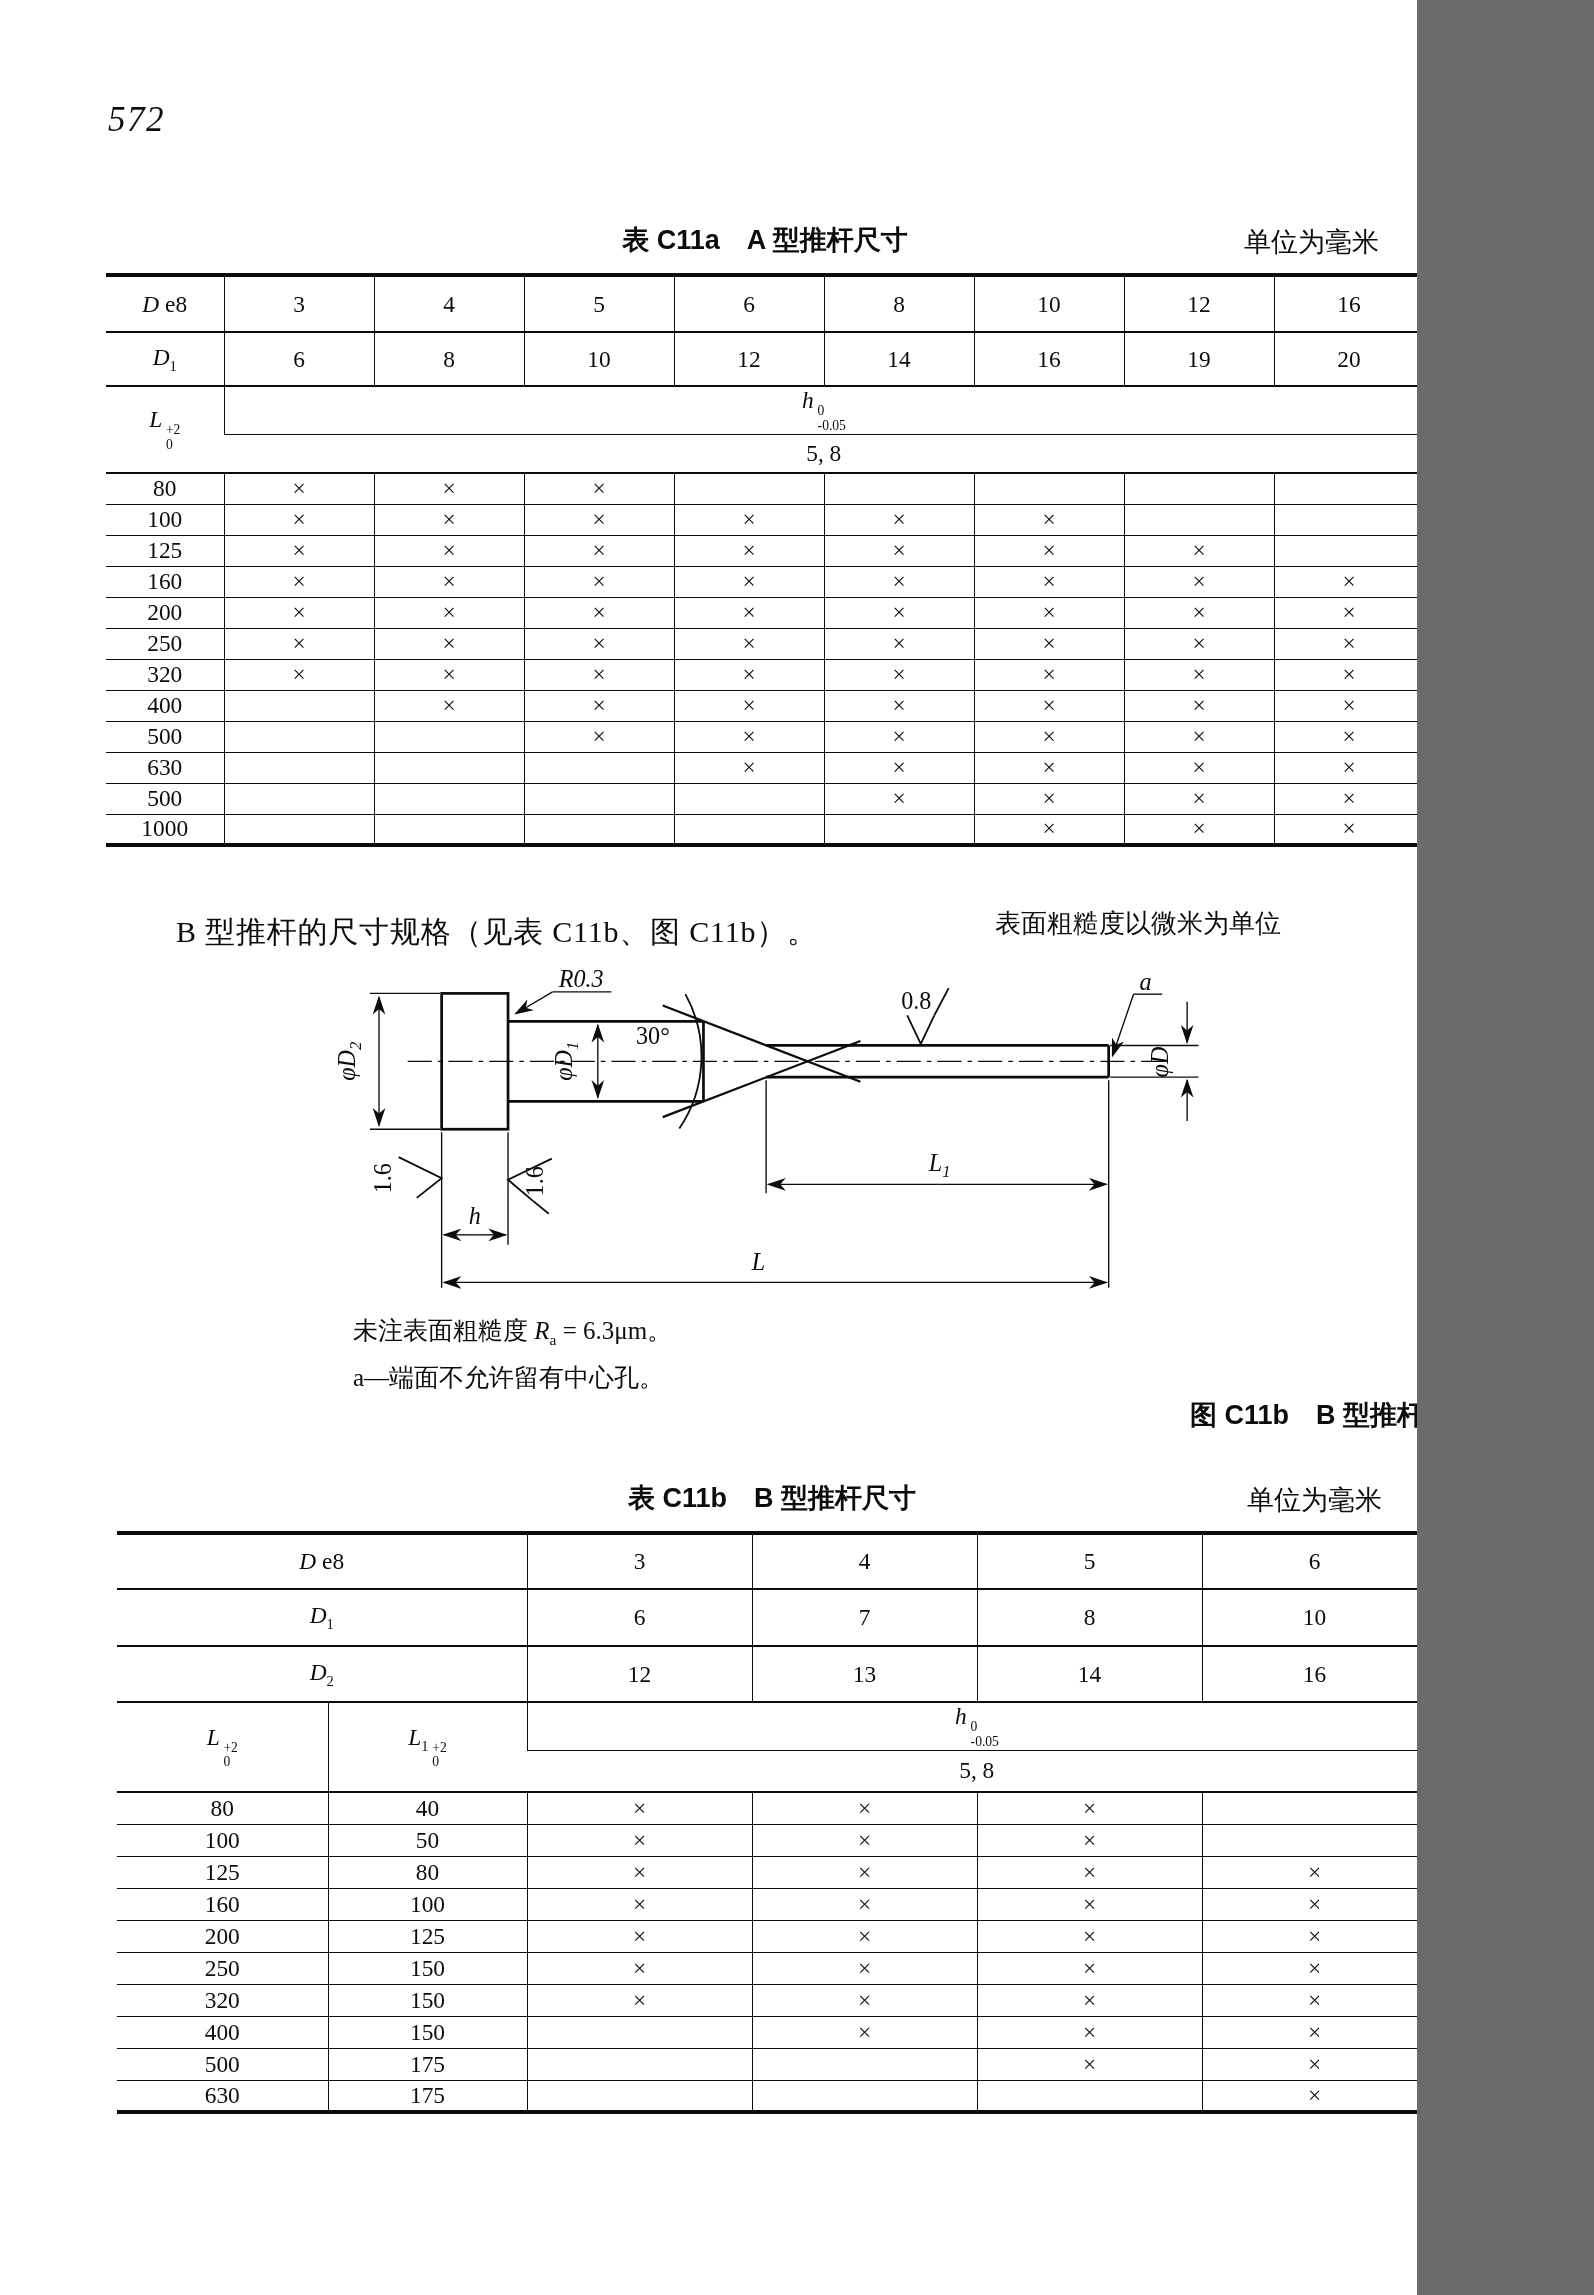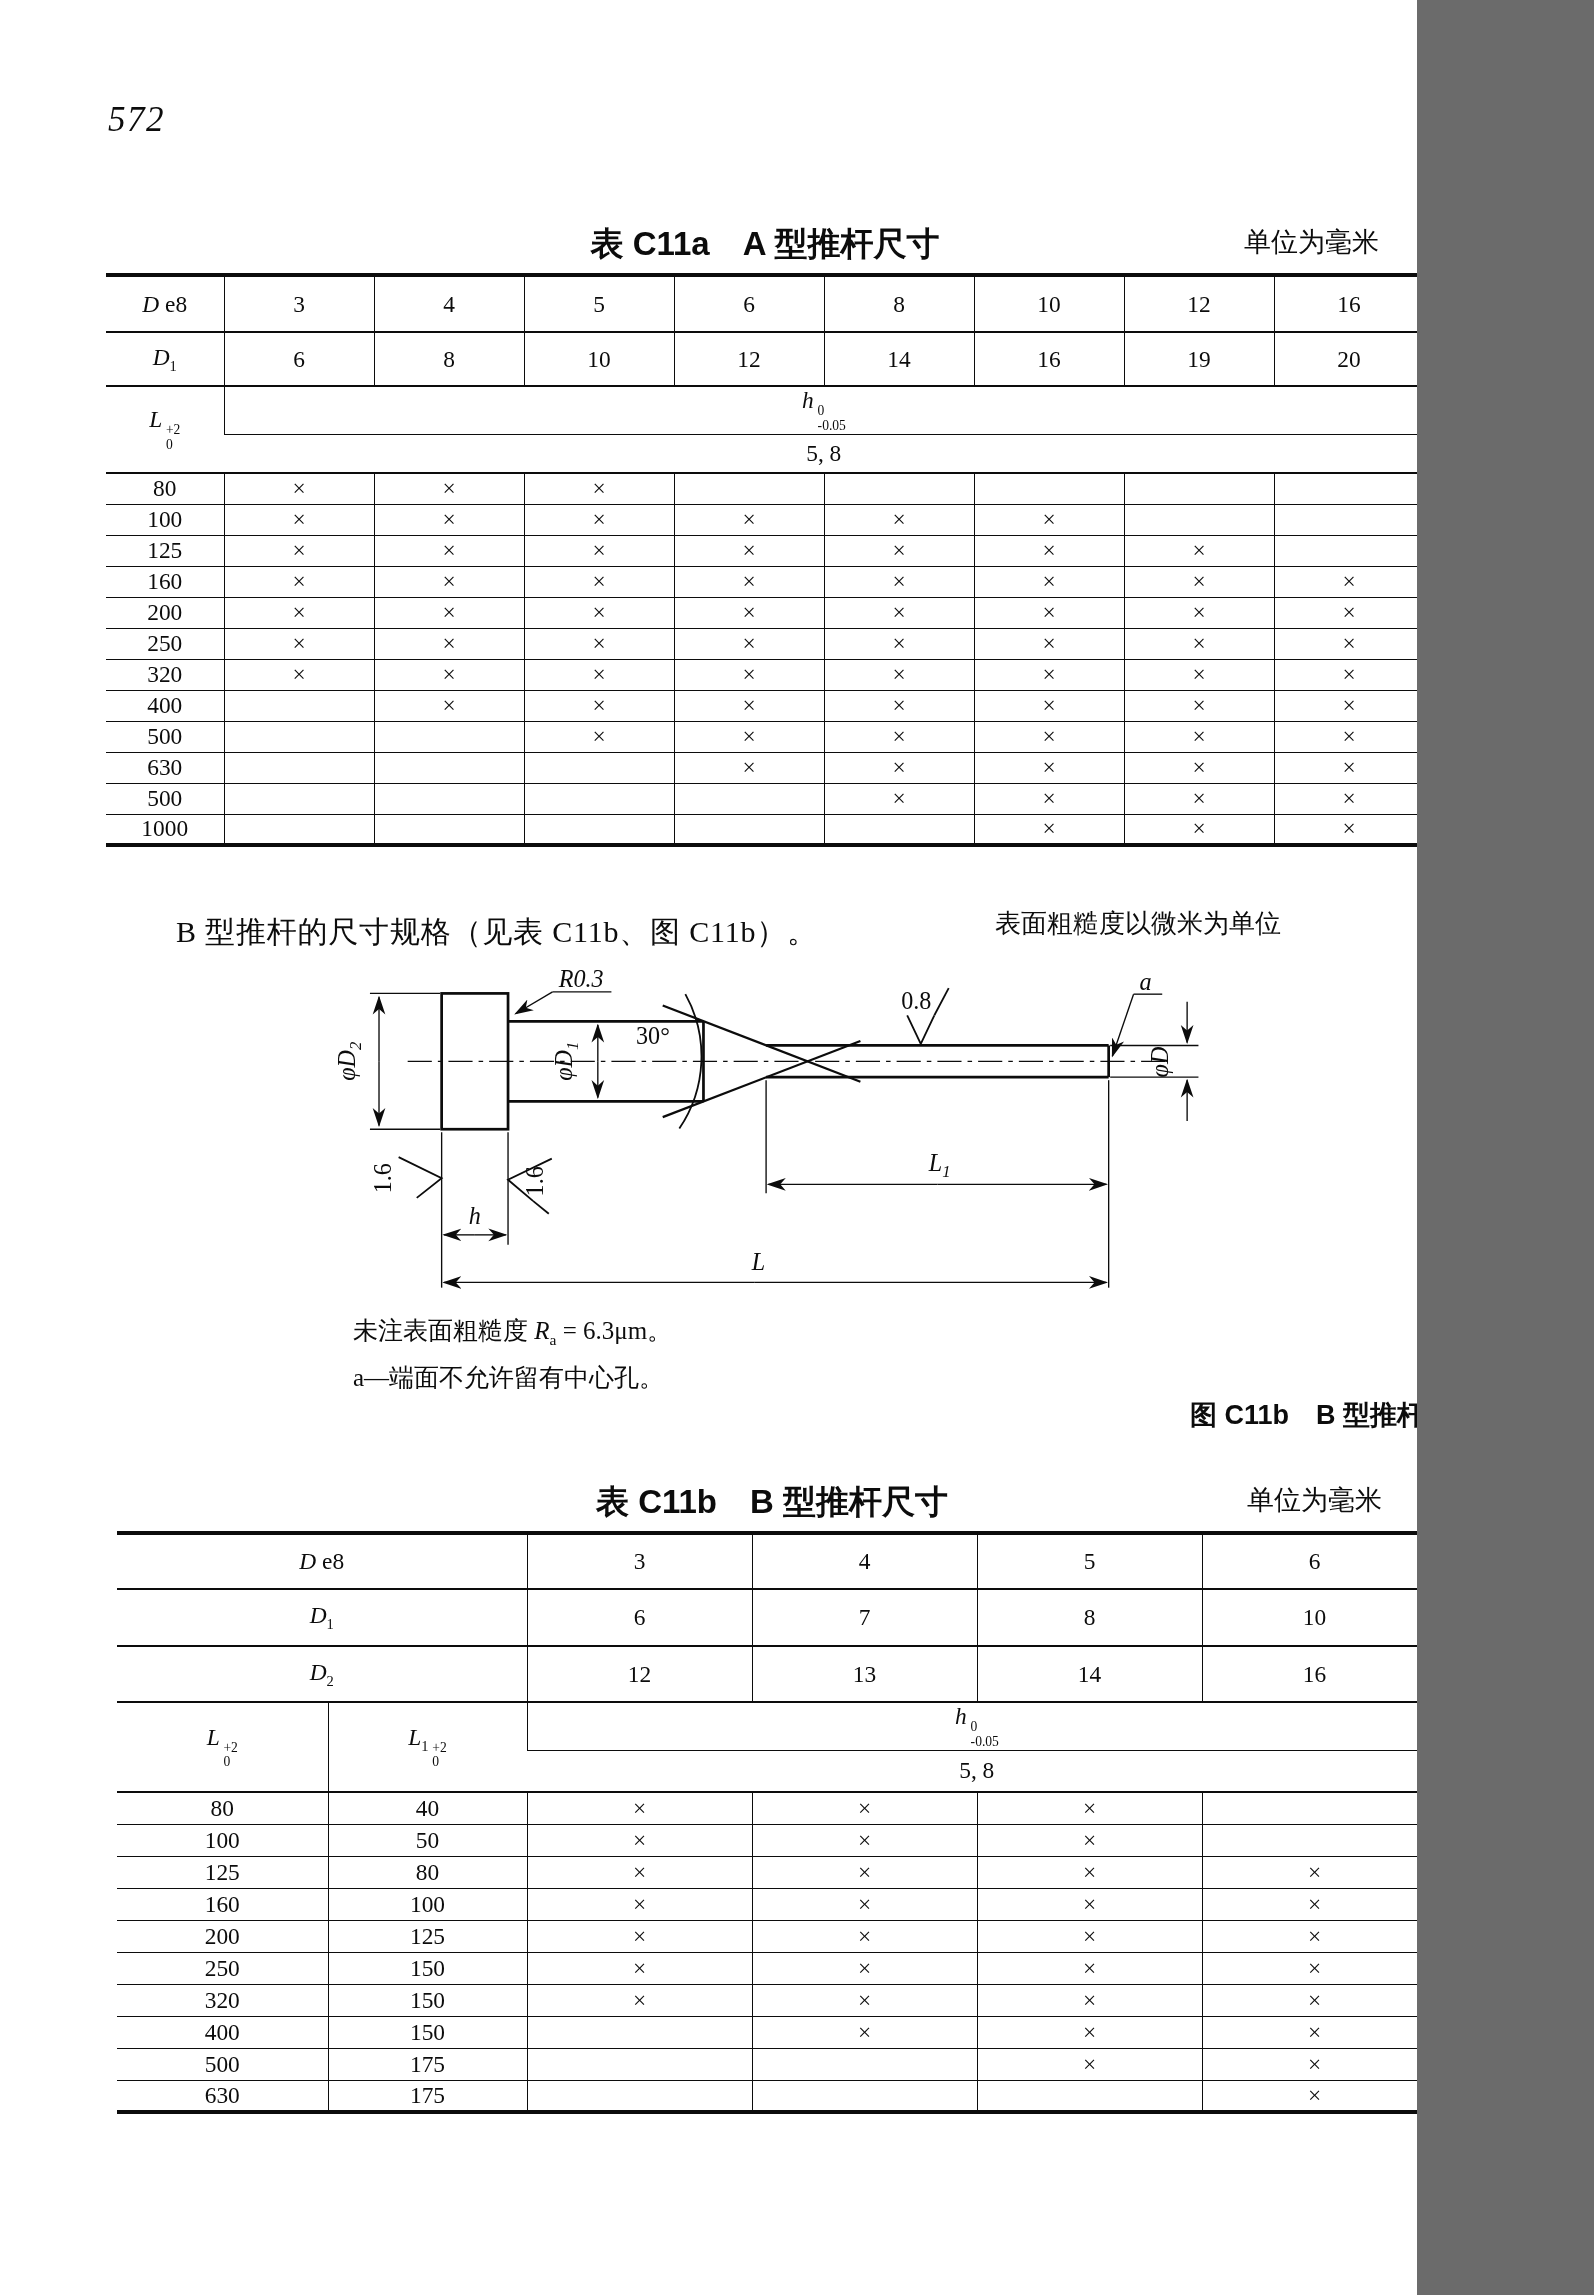--- a/index.html
+++ b/index.html
@@ -4,21 +4,21 @@
 <style>
   html,body{margin:0;padding:0;background:#6b6b6b;}
   .page{position:relative;width:1417px;height:2295px;background:#ffffff;
         font-family:"Liberation Serif","DejaVu Serif",serif;color:#0c0c0c;overflow:hidden;}
 
   .page-number{position:absolute;left:108px;top:100px;font-size:35px;font-style:italic;letter-spacing:1.5px;}
 
   
   .cap-row{position:absolute;height:35px;}
   .cap-row .tbl-title{display:block;text-align:center;font-family:"Liberation Sans","DejaVu Sans",sans-serif;
-        font-weight:bold;font-size:33px;}
+        font-weight:bold;font-size:27px;}
   .cap-row .unit{position:absolute;right:45px;top:1.5px;font-size:27px;font-weight:normal;
         font-family:Liberation Serif, serif;}
 
   table.spec{position:absolute;border-collapse:collapse;table-layout:fixed;
         border-top:4.5px solid #0c0c0c;border-bottom:4.5px solid #0c0c0c;border-right:1.5px solid #0c0c0c;}
   table.spec td{border-left:1.5px solid #0c0c0c;border-top:1.5px solid #0c0c0c;
         text-align:center;vertical-align:middle;font-size:23.4px;padding:0;overflow:hidden;}
   table.spec tr td:first-child{border-left:none;}
   table.spec tr.sec td{border-top-width:2.3px;}
   #ta{left:106px;top:273px;width:1318px;}

